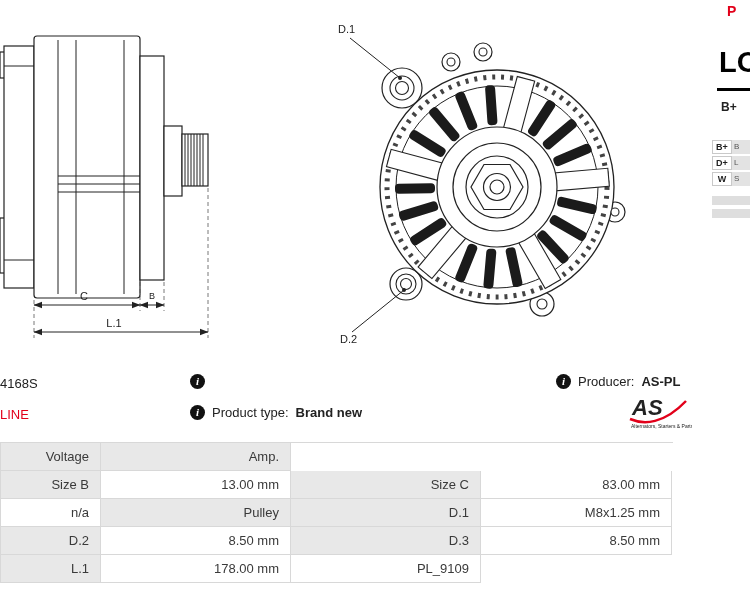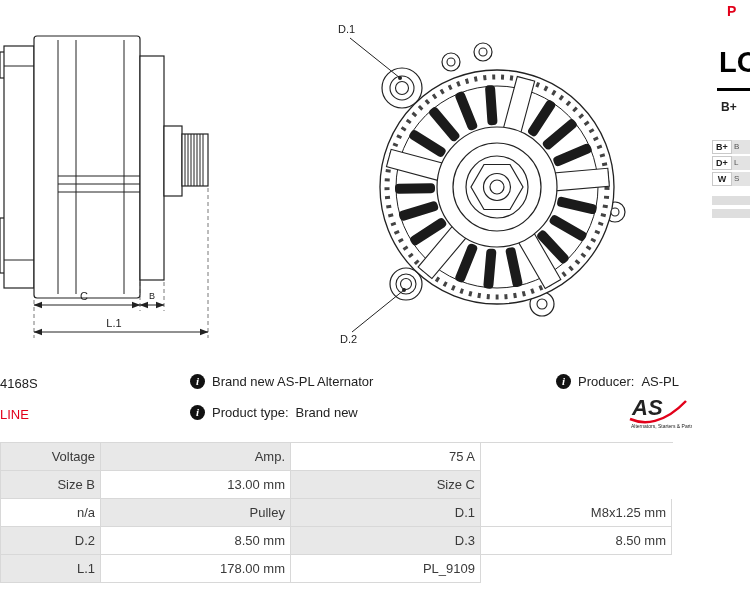--- a/index.html
+++ b/index.html
@@ -25,28 +25,28 @@
 
   
   .sku{position:absolute;left:0;top:376px;font-weight:normal;font-size:13px}
   .line-name{position:absolute;left:0;top:407px;font-weight:normal;font-size:13px;color:var(--accent-red,#e2001a)}
   .info-row{position:absolute;display:flex;align-items:center;gap:7px;font-size:13px;white-space:nowrap}
   .info1{left:190px;top:374px}
   .info2{left:190px;top:405px}
   .producer{left:556px;top:374px}
   .info-ic{display:inline-block;width:15px;height:15px;border-radius:50%;background:#111;color:#fff;
     font:italic bold 11px/15px "Liberation Serif",serif;text-align:center;flex:0 0 15px}
-  .b{font-weight:normal}
+  .b{font-weight:bold}
   .aslogo{position:absolute;left:628px;top:394px}
 
   
   .specs{position:absolute;left:0;top:442px;width:673px;border-top:1px solid #d8d8d8;border-left:1px solid #d8d8d8}
   .srow{display:grid;grid-template-columns:100px 190px 190px 191px;height:28px}
   .cell{border-right:1px solid #d8d8d8;border-bottom:1px solid #d8d8d8;font-size:13px;line-height:27px;
-    text-align:right;padding-right:5px;color:#3a3a3a;overflow:hidden;background:#fff}
+    text-align:right;padding-right:11px;color:#3a3a3a;overflow:hidden;background:#fff}
   .lbl{background:var(--table-label-bg,#e8e8e8)}
 </style>
 </head>
 <body>
 
 <svg id="side-view" width="225" height="345" viewBox="0 0 225 345">
   <defs>
     <marker id="arrA" markerWidth="9" markerHeight="8" refX="8" refY="4" orient="auto-start-reverse">
       <path d="M0,0.8 L8.5,4 L0,7.2 z" fill="#222"></path>
     </marker>
@@ -187,21 +187,20 @@
   </div>
 </div>
 <div class="gray-bar bar1"></div>
 <div class="gray-bar bar2"></div>
 
 <div class="sku">4168S</div>
 <div class="line-name">LINE</div>
 
 <div class="info-row info1">
   <span class="info-ic">i</span>
-  <span>Brand new AS-PL Alternator</span>
 </div>
 
 <div class="info-row info2">
   <span class="info-ic">i</span>
   <span>Product type:</span>
   <span class="b">Brand new</span>
 </div>
 
 <div class="info-row producer">
   <span class="info-ic">i</span>
@@ -212,26 +211,26 @@
 <svg class="aslogo" width="64" height="38" viewBox="0 0 64 38">
   <text x="4" y="21" font-size="22" font-weight="bold" font-style="italic" fill="#e2001a">AS</text>
   <path d="M2,25 C16,31 36,30 58,7" stroke="#e2001a" stroke-width="2.5" fill="none"></path>
   <text x="3" y="34" font-size="5" fill="#777">Alternators, Starters &amp; Parts</text>
 </svg>
 
 <div class="specs">
   <div class="srow">
     <div class="cell lbl">Voltage</div>
     <div class="cell lbl">Amp.</div>
-    <div class="cell">75 A</div>
   </div>
   <div class="srow">
     <div class="cell lbl">Size B</div>
     <div class="cell">13.00 mm</div>
     <div class="cell lbl">Size C</div>
+    <div class="cell">83.00 mm</div>
   </div>
   <div class="srow">
     <div class="cell">n/a</div>
     <div class="cell lbl">Pulley</div>
     <div class="cell lbl">D.1</div>
     <div class="cell">M8x1.25 mm</div>
   </div>
   <div class="srow">
     <div class="cell lbl">D.2</div>
     <div class="cell">8.50 mm</div>

